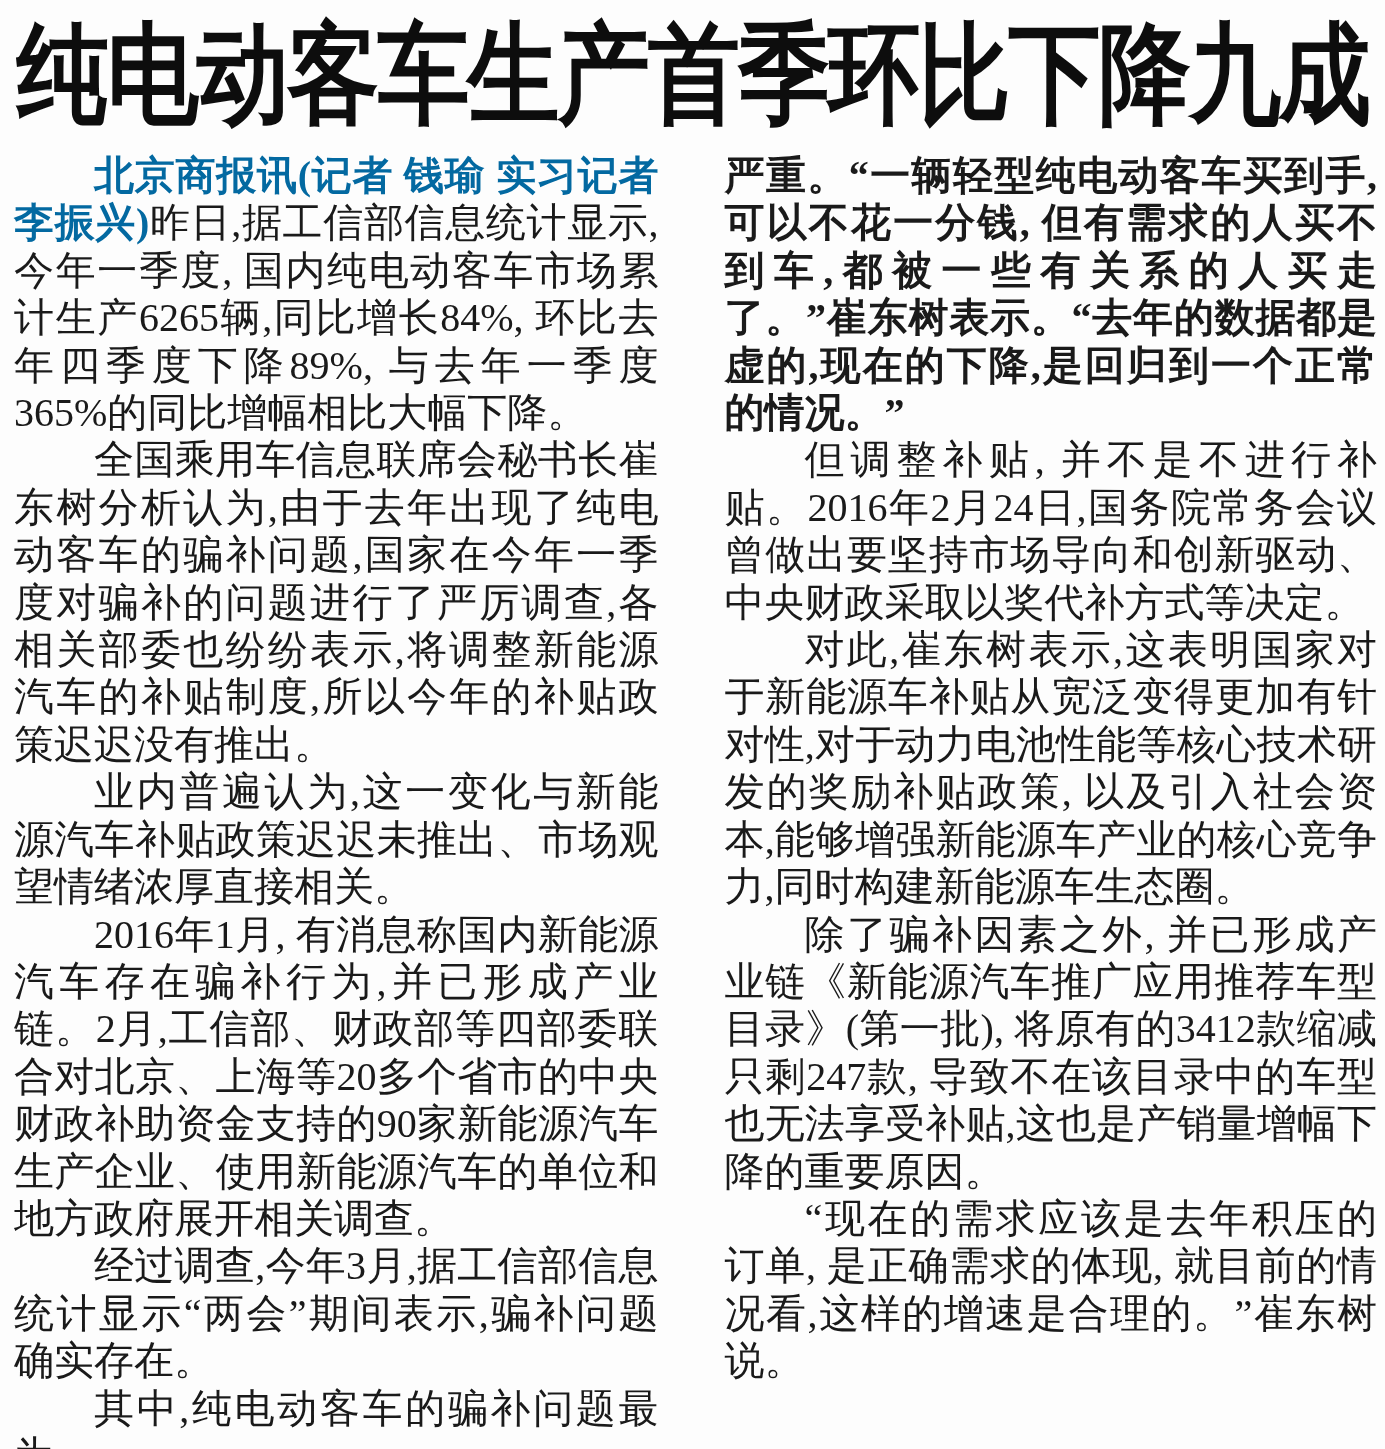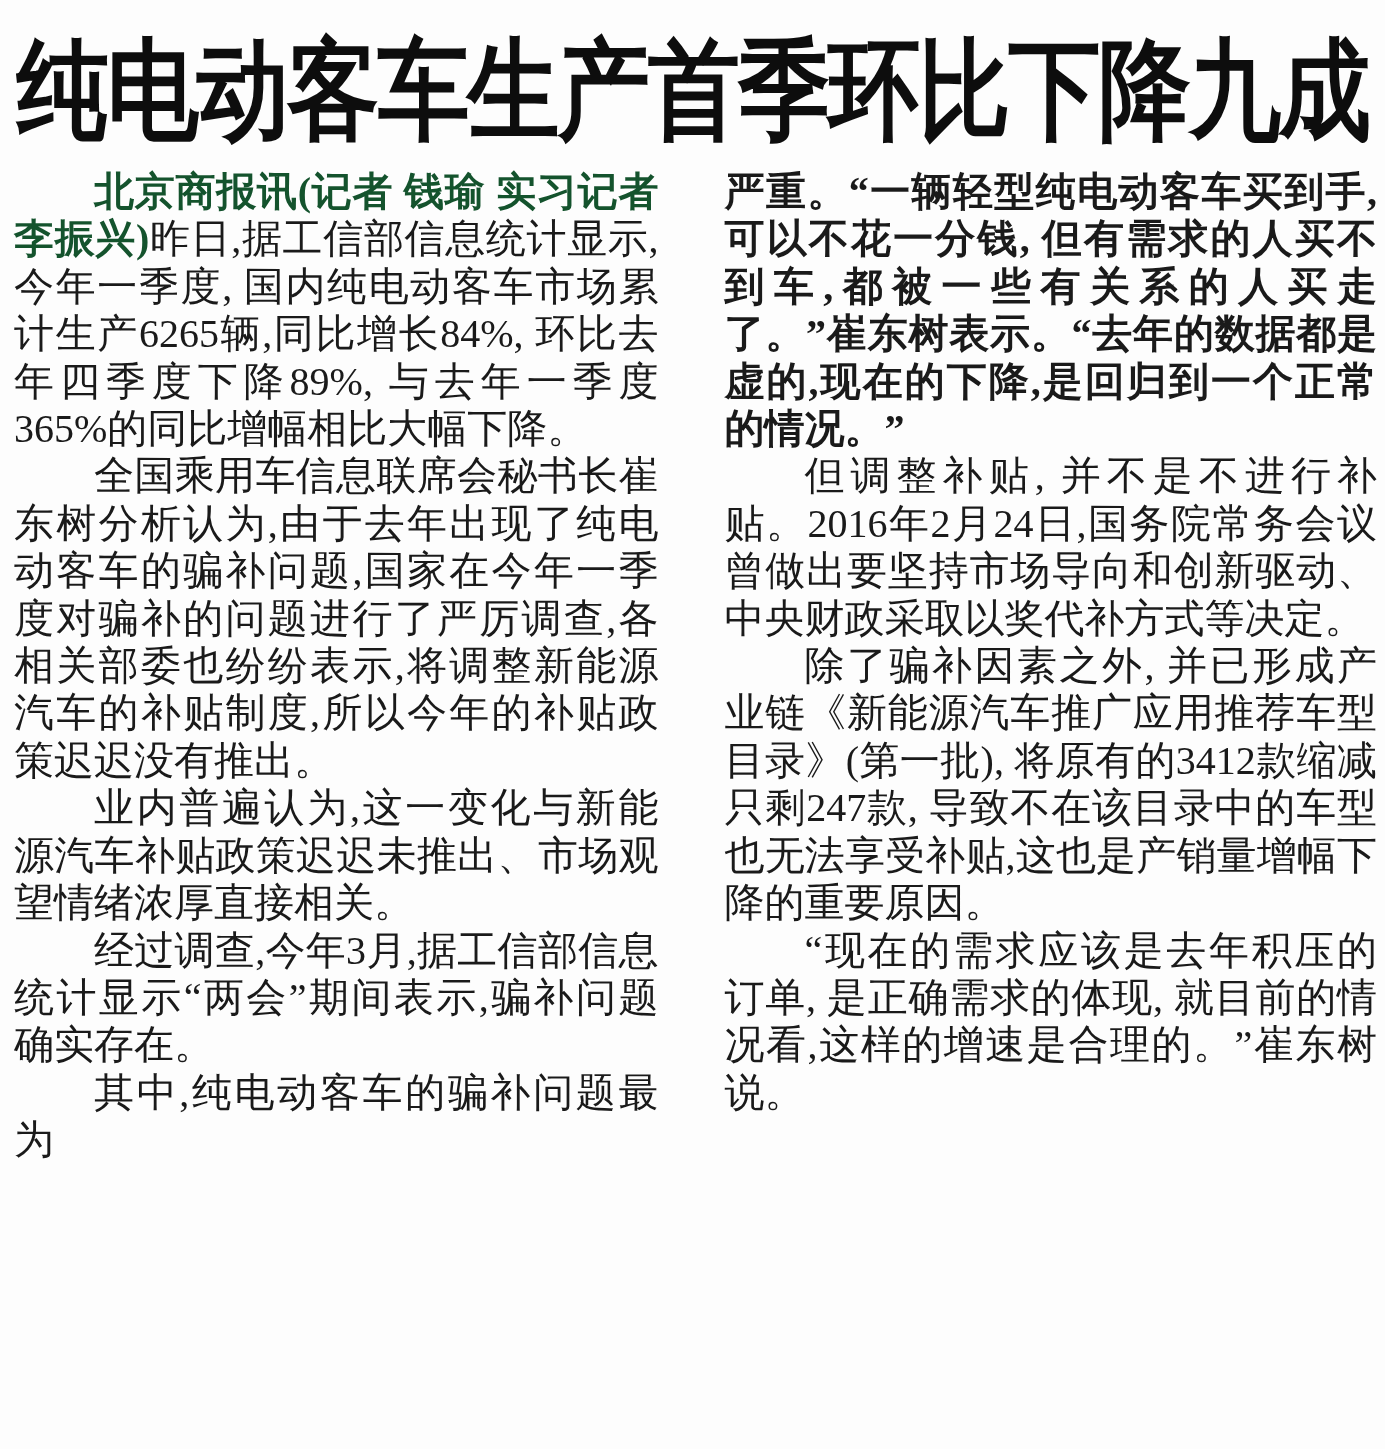--- a/index.html
+++ b/index.html
@@ -11,24 +11,24 @@
     position: relative;
     width: 1385px;
     height: 1449px;
     background: #fdfdfd;
     color: #161616;
     font-family: "Liberation Serif", "DejaVu Serif", serif;
     overflow: hidden;
     box-sizing: border-box;
   }
   .headline {
-    margin: 8px;
+    margin: 0;
     height: 152px;
     display: flex;
-    align-items: flex-end;
+    align-items: center;
     justify-content: center;
     white-space: nowrap;
   }
   .headline-text {
     display: inline-block;
     font-size: 100px;
     font-weight: 900;
     letter-spacing: -2px;
     transform: scale(0.92, 1.10);
     transform-origin: center center;
@@ -51,38 +51,40 @@
   .col-left  { width: 645px; }
   .col-right { width: 653px; }
   .col p {
     margin: 0;
     padding: 0;
     text-indent: 2em;
   }
   .col p.no-indent { text-indent: 0; font-weight: bold; }
   .col b {
     font-weight: bold;
-    color: #14532d;
+    color: #0369a1;
   }
 </style>
 </head>
 <body>
 
 <div class="page">
   <h1 class="headline">
     <span class="headline-text">纯电动客车生产首季环比下降九成</span>
   </h1>
   <div class="body-cols">
     <div class="col col-left">
         <p><b>北京商报讯(记者 钱瑜 实习记者 李振兴)</b>昨日,据工信部信息统计显示,今年一季度, 国内纯电动客车市场累计生产6265辆,同比增长84%, 环比去年四季度下降89%, 与去年一季度365%的同比增幅相比大幅下降。</p>
         <p>全国乘用车信息联席会秘书长崔东树分析认为,由于去年出现了纯电动客车的骗补问题,国家在今年一季度对骗补的问题进行了严厉调查,各相关部委也纷纷表示,将调整新能源汽车的补贴制度,所以今年的补贴政策迟迟没有推出。</p>
         <p>业内普遍认为,这一变化与新能源汽车补贴政策迟迟未推出、市场观望情绪浓厚直接相关。</p>
+        <p>2016年1月, 有消息称国内新能源汽车存在骗补行为,并已形成产业链。2月,工信部、财政部等四部委联合对北京、上海等20多个省市的中央财政补助资金支持的90家新能源汽车生产企业、使用新能源汽车的单位和地方政府展开相关调查。</p>
         <p>经过调查,今年3月,据工信部信息统计显示“两会”期间表示,骗补问题确实存在。</p>
         <p>其中,纯电动客车的骗补问题最为</p>
       </div>
     <div class="col col-right">
         <p class="no-indent">严重。“一辆轻型纯电动客车买到手,可以不花一分钱, 但有需求的人买不到车,都被一些有关系的人买走了。”崔东树表示。“去年的数据都是虚的,现在的下降,是回归到一个正常的情况。”</p>
         <p>但调整补贴, 并不是不进行补贴。2016年2月24日,国务院常务会议曾做出要坚持市场导向和创新驱动、中央财政采取以奖代补方式等决定。</p>
+        <p>对此,崔东树表示,这表明国家对于新能源车补贴从宽泛变得更加有针对性,对于动力电池性能等核心技术研发的奖励补贴政策, 以及引入社会资本,能够增强新能源车产业的核心竞争力,同时构建新能源车生态圈。</p>
         <p>除了骗补因素之外, 并已形成产业链《新能源汽车推广应用推荐车型目录》(第一批), 将原有的3412款缩减只剩247款, 导致不在该目录中的车型也无法享受补贴,这也是产销量增幅下降的重要原因。</p>
         <p>“现在的需求应该是去年积压的订单, 是正确需求的体现, 就目前的情况看,这样的增速是合理的。”崔东树说。</p>
       </div>
   </div>
 </div>
 
 </body></html>

